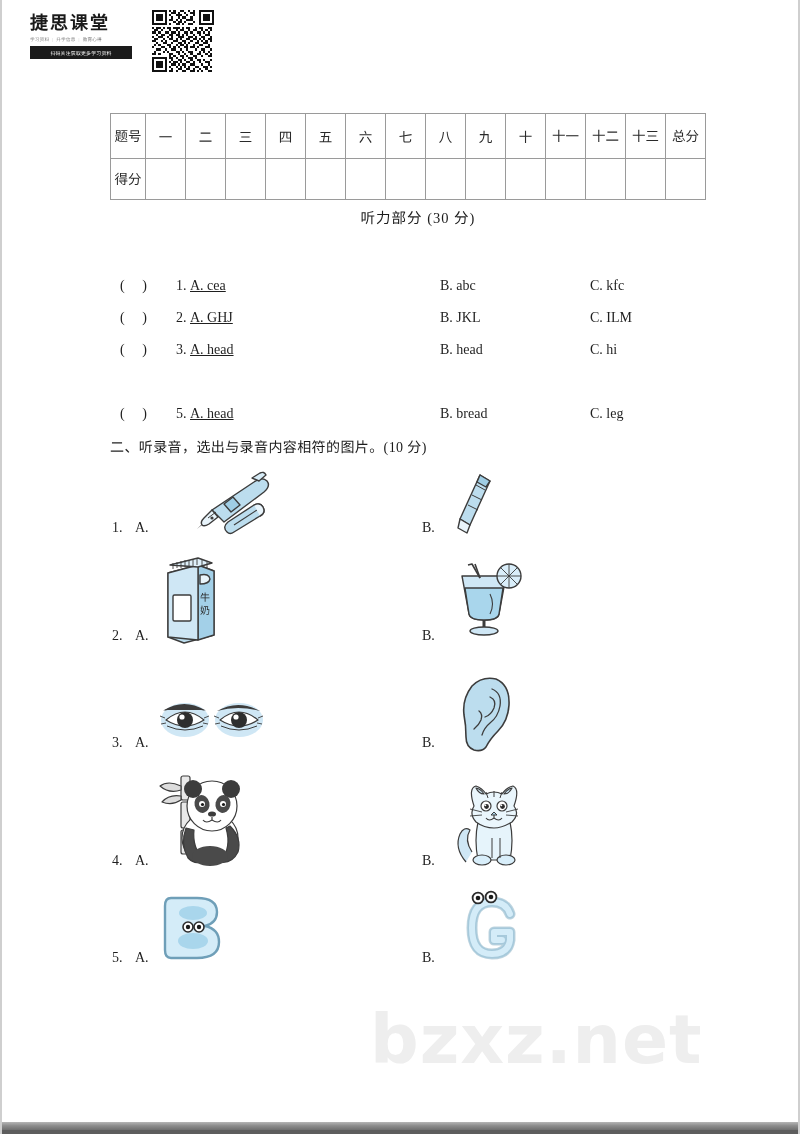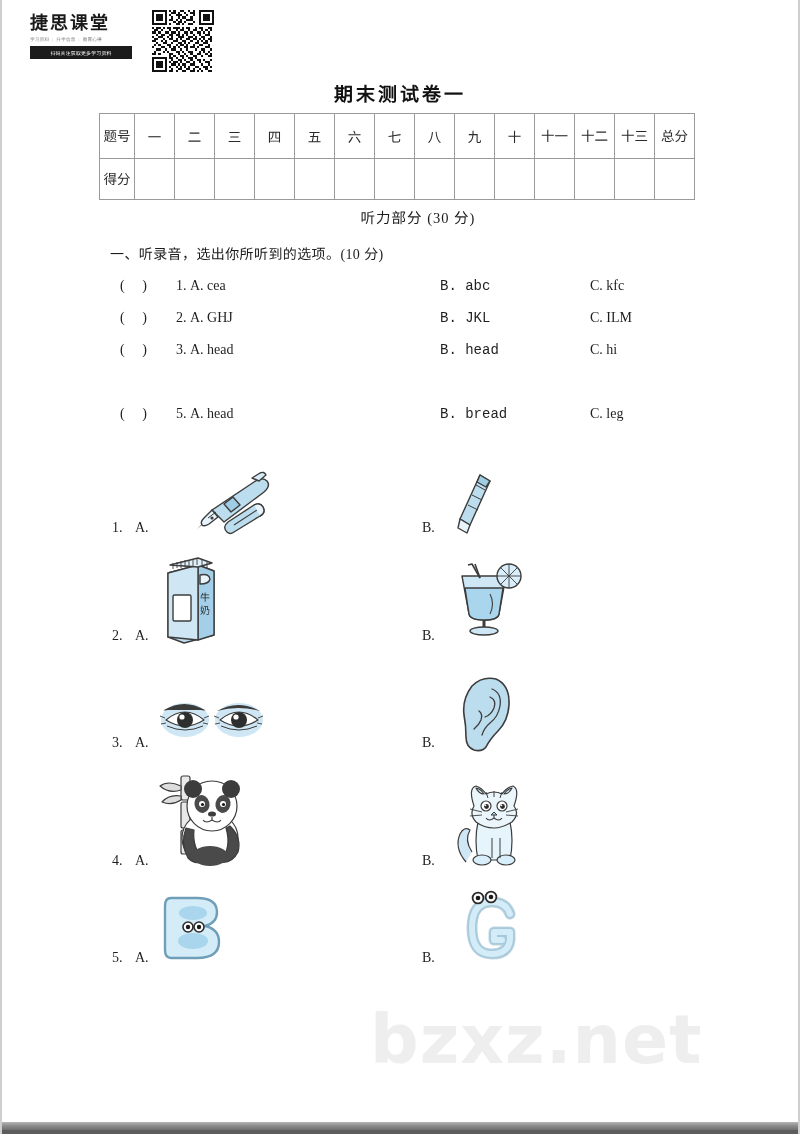--- a/index.html
+++ b/index.html
@@ -66,21 +66,21 @@
   
   .doc-title{
     position:absolute;left:0;right:0;top:79px;
     text-align:center;
     font-size:19px;font-weight:bold;letter-spacing:3px;
     color:#111;
     z-index:2;
   }
   
   .score-table{
-    position:absolute;left:97px;top:113px;
+    position:absolute;left:108px;top:113px;
     border-collapse:collapse;
     z-index:2;
   }
   .score-table td{
     border:1px solid #9a9a9a;
     text-align:center;vertical-align:middle;
     font-size:13.5px;color:#2a2a2a;
     padding:0;
   }
   .score-table td.lbl{width:34px;}
@@ -101,22 +101,22 @@
     font-size:14px;letter-spacing:.4px;color:#1c1c1c;
     z-index:2;white-space:nowrap;
   }
   
   .choice-row{
     position:absolute;left:118px;width:560px;
     font-size:14px;color:#1f1f1f;
     z-index:2;
   }
   .choice-row .paren{display:inline-block;width:56px;}
-  .choice-row .oa{display:inline-block;width:250px;}
-  .choice-row .ob{display:inline-block;width:150px;font-family:Liberation Mono, monospace;}
+  .choice-row .oa{display:inline-block;width:250px;text-decoration:underline;}
+  .choice-row .ob{display:inline-block;width:150px;}
   .choice-row .oc{display:inline-block;}
   
   .pic-item{position:absolute;z-index:2;}
   .pic-label{
     position:absolute;font-size:14px;color:#1f1f1f;
   }
   svg{display:block;overflow:visible;}
   
   .footer-note{
     position:absolute;left:0;right:0;top:1096px;
@@ -374,21 +374,20 @@
             <rect x="14" y="28" width="2" height="1"></rect>
           <rect x="18" y="28" width="2" height="1"></rect>
             <rect x="21" y="28" width="1" height="1"></rect>
             <rect x="23" y="28" width="1" height="1"></rect>
             <rect x="26" y="28" width="2" height="1"></rect>
         </g>
       </svg>
     </div>
   </div>
 
-  <div class="doc-title">期末测试卷一</div>
 
   <table class="score-table">
     <tbody>
         <tr class="r1">
       <td class="lbl">
         <div class="vstack">
               <span>题号</span>
             </div>
       </td>
       <td class="col"><span>一</span></td>
@@ -433,39 +432,39 @@
       <td></td>
       <td></td>
       <td></td>
       <td></td>
     </tr>
   </tbody>
     </table>
 
   <div class="part-head" style="top:206px">听力部分 (30 分)</div>
 
-  <div class="sec-head" style="top:243px">一、听录音，选出你所听到的选项。(10 分)</div>
 
   <div class="choice-row" style="top:278px">
     <span class="paren">(&nbsp;&nbsp;&nbsp;&nbsp;&nbsp;)</span><span>1.</span>
     <span class="oa">A. cea</span><span class="ob">B. abc</span><span class="oc">C. kfc</span>
   </div>
   <div class="choice-row" style="top:310px">
     <span class="paren">(&nbsp;&nbsp;&nbsp;&nbsp;&nbsp;)</span><span>2.</span>
     <span class="oa">A. GHJ</span><span class="ob">B. JKL</span><span class="oc">C. ILM</span>
   </div>
   <div class="choice-row" style="top:342px">
     <span class="paren">(&nbsp;&nbsp;&nbsp;&nbsp;&nbsp;)</span><span>3.</span>
     <span class="oa">A. head</span><span class="ob">B. head</span><span class="oc">C. hi</span>
   </div>
   <div class="choice-row" style="top:406px">
     <span class="paren">(&nbsp;&nbsp;&nbsp;&nbsp;&nbsp;)</span><span>5.</span>
     <span class="oa">A. head</span><span class="ob">B. bread</span><span class="oc">C. leg</span>
   </div>
 
+  <div class="sec-head" style="top:436px">二、听录音，选出与录音内容相符的图片。(10 分)</div>
 
   <div class="pic-label" style="left:110px;top:520px">1.</div>
   <div class="pic-label" style="left:133px;top:520px">A.</div>
   <div class="pic-item" style="left:152px;top:470px">
     <svg width="130" height="66" viewBox="0 0 130 66">
       <g stroke="#3c3c3c" stroke-width="1.4" fill="#bcddee" stroke-linejoin="round">
         <path d="M58 40 L100 12 Q108 6 113 11 Q117 16 110 22 L70 52 Z"></path>
         <path d="M64 47 L55 54 Q50 57 48 55 Q46 52 50 48 L58 40 Z" fill="#e8f4fb"></path>
         <path d="M49 54 L43 59 L47 55 Z" fill="#3c3c3c" stroke="none"></path>
         <line x1="54" y1="48" x2="62" y2="42" stroke-width="1"></line>

